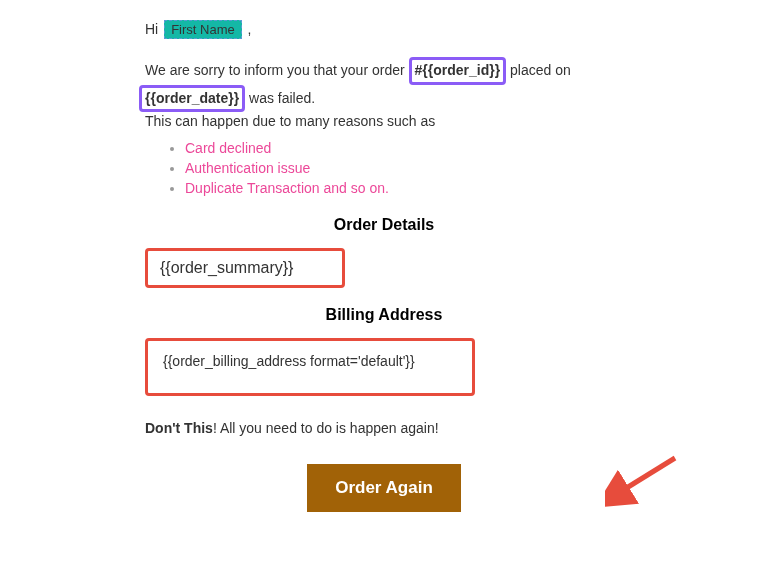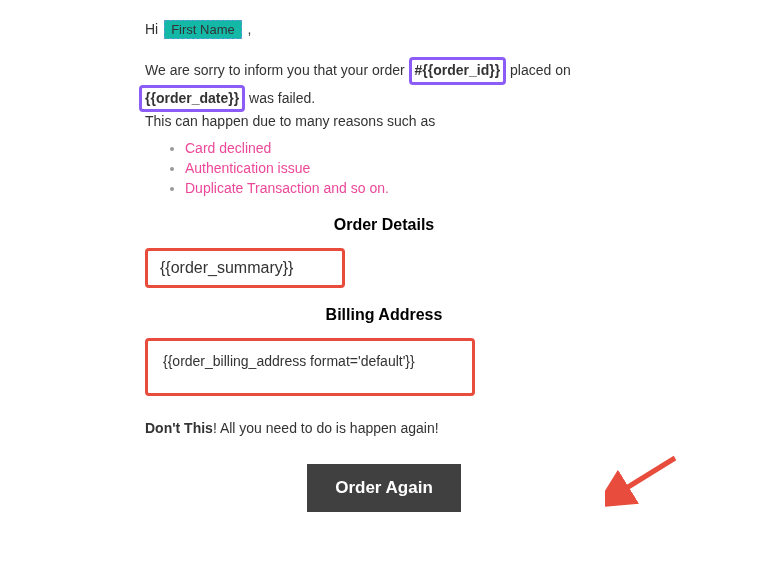--- a/index.html
+++ b/index.html
@@ -86,21 +86,21 @@
       margin: 24px 0 28px 0;
       font-size: 14px;
     }
     .dont-worry strong { font-weight: bold; }
     .cta-wrap {
       text-align: center;
       position: relative;
     }
     .order-again-btn {
       display: inline-block;
-      background: #404040;
+      background: #a16207;
       color: #fff;
       font-size: 17px;
       font-weight: bold;
       padding: 14px 28px;
       border: none;
       cursor: pointer;
       font-family: inherit;
     }
     .arrow {
       position: absolute;

